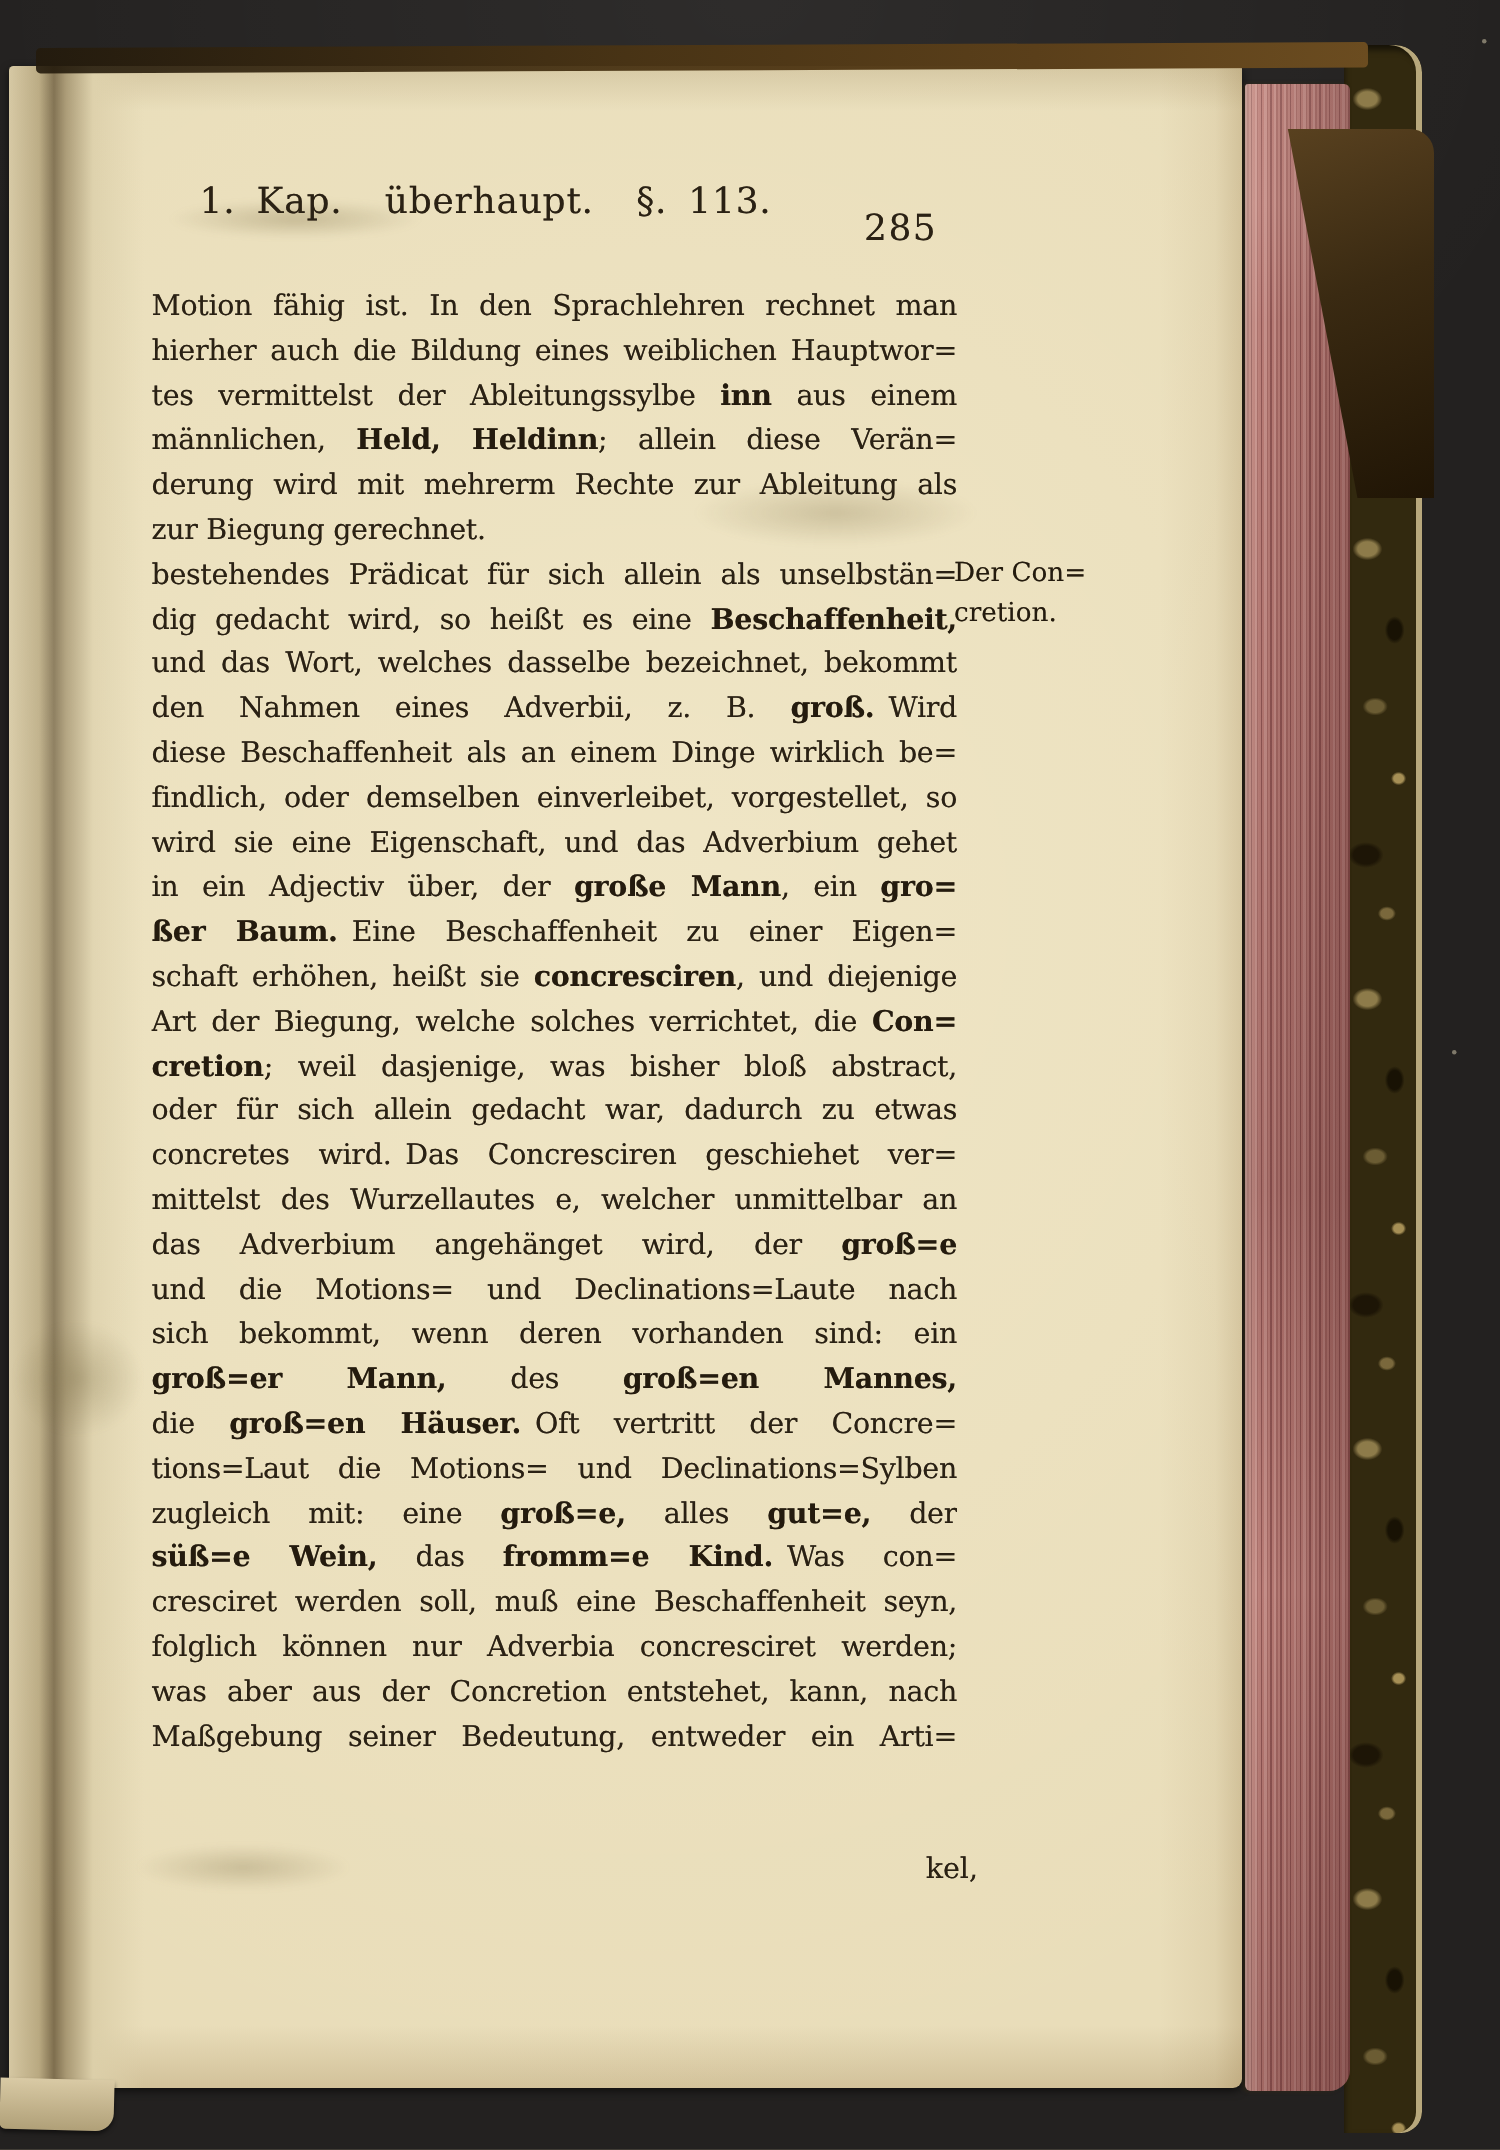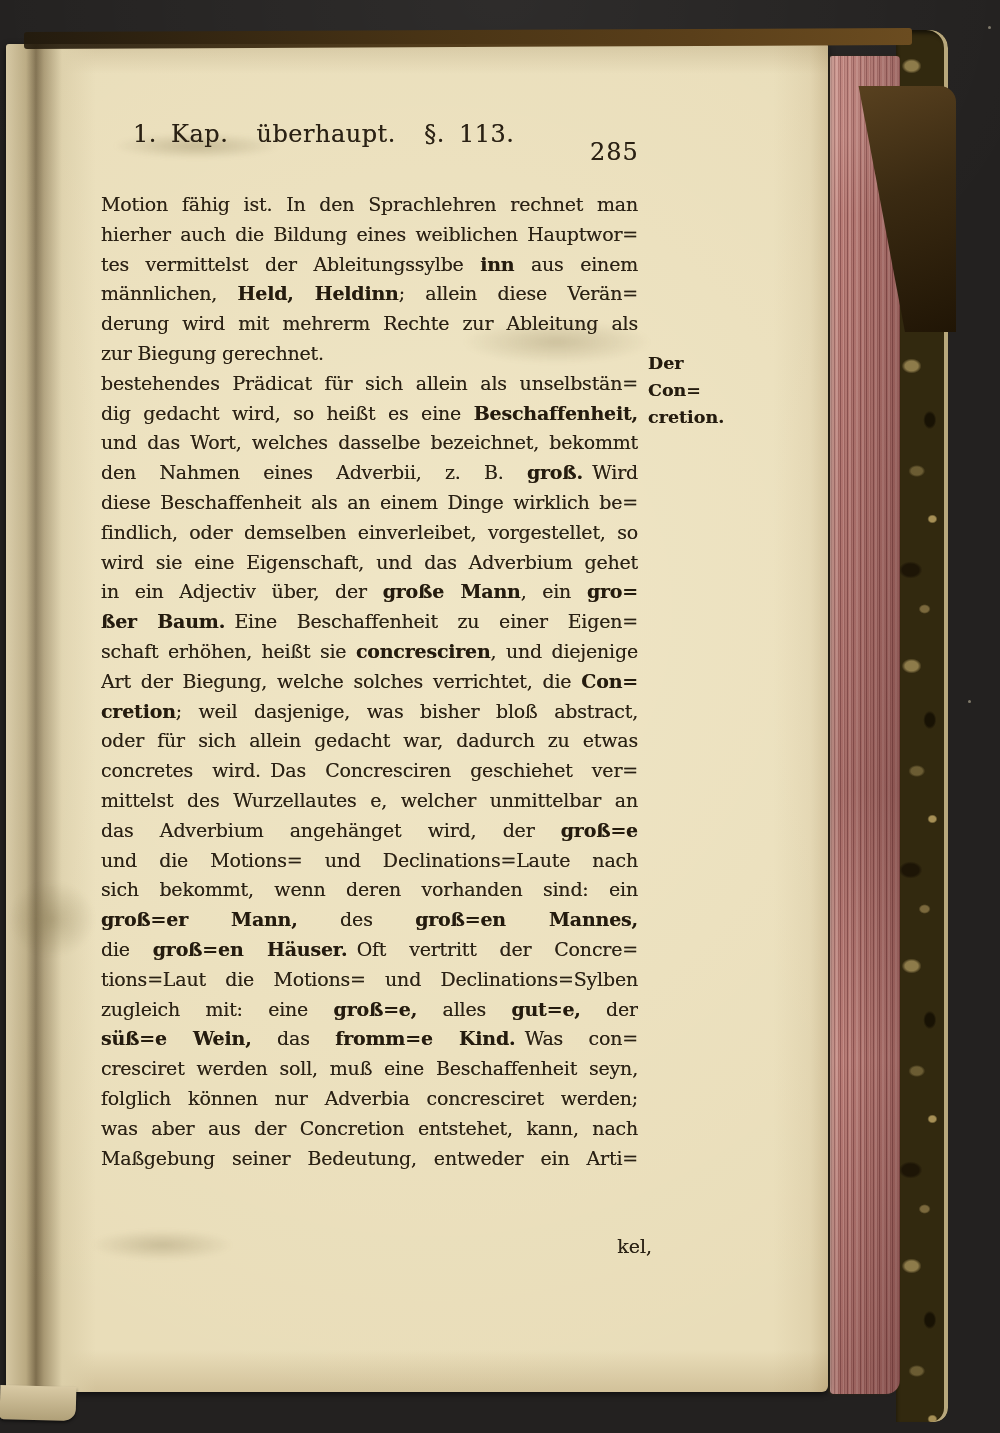--- a/index.html
+++ b/index.html
@@ -56,29 +56,29 @@
   .g2{left:462px;top:320px;width:190px;height:44px;
       background:radial-gradient(ellipse at center, rgba(115,100,58,.26), transparent 70%);}
   .g3{left:10px;top:882px;width:84px;height:74px;
       background:radial-gradient(ellipse at center, rgba(110,96,55,.30), transparent 72%);}
   .g4{left:92px;top:1230px;width:140px;height:30px;
       background:radial-gradient(ellipse at center, rgba(110,96,55,.26), transparent 72%);}
   
   .print{color:#2a2114;text-shadow:0 0 .4px rgba(40,30,15,.55);}
   .header-title{position:absolute;left:133px;top:120px;font-size:24px;
       white-space:pre;word-spacing:6px;letter-spacing:.5px;}
-  .page-number{position:absolute;left:576px;top:138px;font-size:24px;letter-spacing:1px;margin-left:14px;}
+  .page-number{position:absolute;left:576px;top:138px;font-size:24px;letter-spacing:1px;}
   .body-text{position:absolute;left:101px;top:190px;width:537px;
       font-size:19px;line-height:29.8px;letter-spacing:-.2px;}
   .body-text .line{text-align:justify;text-align-last:justify;height:29.8px;overflow:hidden;}
   .body-text .line.indent{padding-left:30px;}
   .body-text .line.para-end{text-align-last:left;}
   .em{font-weight:bold;color:#241b0e;}
-  .margin-note{position:absolute;left:636px;top:350px;width:92px;
-      font-size:17.5px;line-height:27px;font-weight:bold;color:#241b0e;margin-left:12px;}
+  .margin-note{position:absolute;left:636px;top:369px;width:92px;
+      font-size:17.5px;line-height:27px;font-weight:normal;color:#241b0e;}
   .catchword{position:absolute;left:101px;top:1235px;width:551px;
       text-align:right;font-size:19px;}
   .speck{position:absolute;width:3px;height:3px;border-radius:50%;background:rgba(220,210,180,.5);}
 </style>
 </head>
 <body>
 
 <div class="scene">
 
   <div class="cover-edge"></div>

